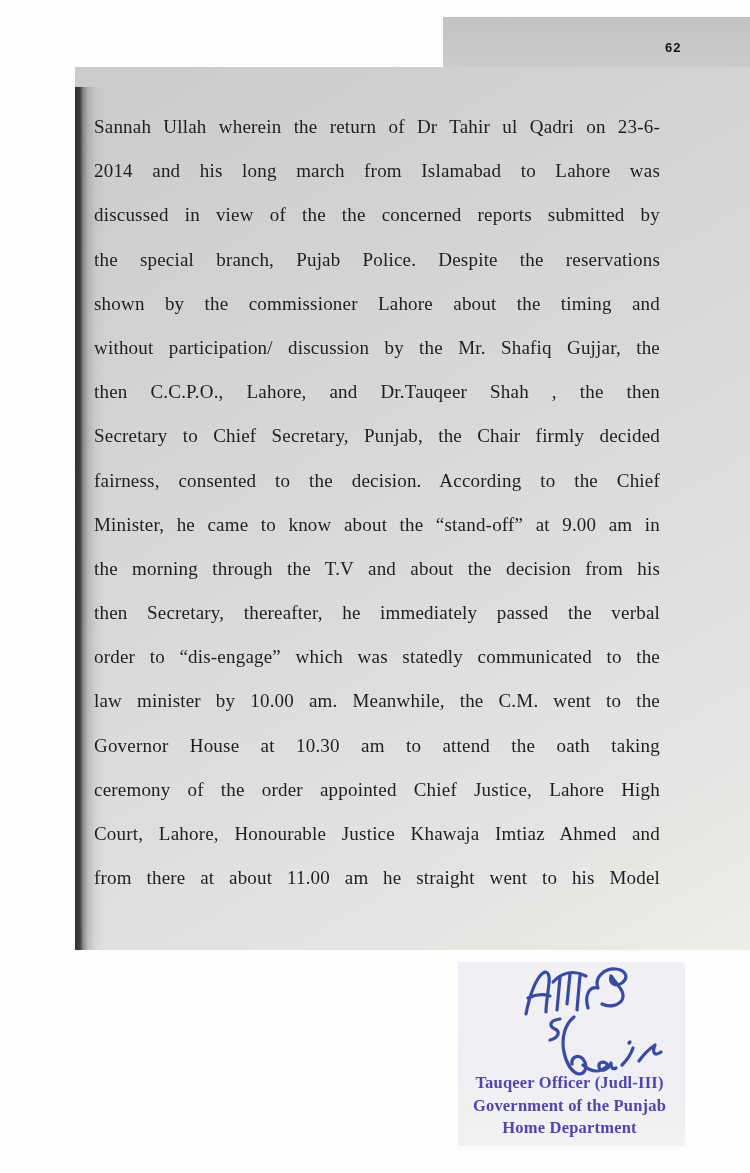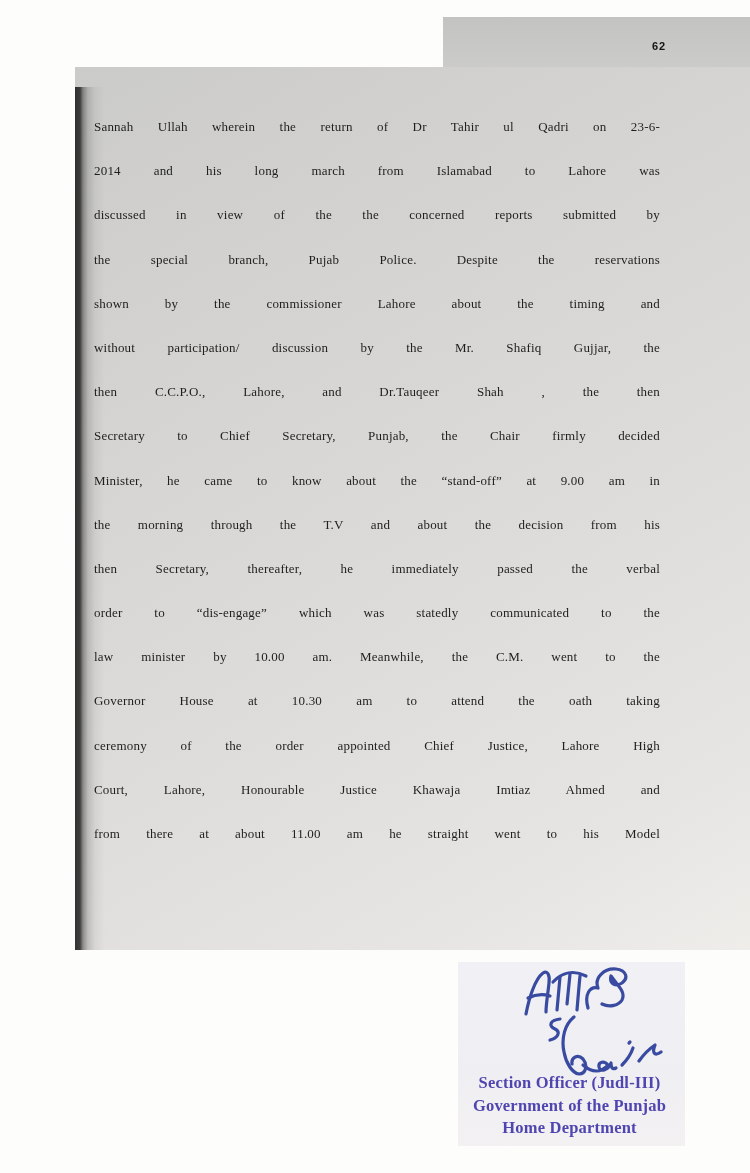--- a/index.html
+++ b/index.html
@@ -7,43 +7,43 @@
     position:relative;width:750px;height:1173px;overflow:hidden;
     background:#fdfdfc;
     font-family:"Liberation Serif", serif;
   }
   
   .page-corner{
     position:absolute;left:443px;top:17px;width:307px;height:50px;
     background:linear-gradient(180deg,#c3c3c1 0%,#cbcbc9 100%);
   }
   .page-number{
-    position:absolute;left:209px;top:23px;
+    position:absolute;left:222px;top:23px;
     font-family:"Liberation Sans", sans-serif;
-    font-weight:700;font-size:11px;letter-spacing:1px;color:#151515;text-align:center;
+    font-weight:700;font-size:13px;letter-spacing:1px;color:#151515;text-align:center;
   }
   
   .page{
     position:absolute;left:75px;top:67px;width:675px;height:883px;
     background:linear-gradient(150deg,#cbcbc9 0%,#d4d3d1 28%,#dddcda 58%,#e7e5e3 85%,#efedea 100%);
   }
   
   .gutter-shadow{
     position:absolute;left:0;top:20px;bottom:0;width:30px;
     background:linear-gradient(to right,
       rgba(25,25,25,0.88) 0px, rgba(35,35,35,0.85) 5px,
       rgba(70,70,70,0.55) 8px, rgba(110,110,110,0.30) 13px,
       rgba(140,140,140,0.12) 20px, rgba(150,150,150,0) 100%);
   }
   .text-block{
     position:absolute;left:19px;top:38px;width:566px;
     color:#1e1e1e;
   }
   .text-line{
-    font-size:13px;
+    font-size:19px;
     height:44.2px;line-height:44.2px;overflow:hidden;
     text-align:justify;letter-spacing:0.2px;
   }
   .text-line::after{content:"";display:inline-block;width:100%;height:0;}
   
   .stamp-block{
     position:absolute;left:458px;top:962px;width:227px;height:184px;
     background:linear-gradient(180deg,#f1f0f4 0%,#efeef2 60%,#f3f1f2 100%);
   }
   .signature-svg{position:absolute;left:40px;top:0px;width:170px;height:120px;}
@@ -69,20 +69,21 @@
     <div class="gutter-shadow"></div>
     <div class="text-block">
         <div class="text-line">Sannah Ullah wherein the return of Dr Tahir ul Qadri on 23-6-</div>
         <div class="text-line">2014 and his long march from Islamabad to Lahore was</div>
         <div class="text-line">discussed in view of the the concerned reports submitted by</div>
         <div class="text-line">the special branch, Pujab Police. Despite the reservations</div>
         <div class="text-line">shown by the commissioner Lahore about the timing and</div>
         <div class="text-line">without participation/ discussion by the Mr. Shafiq Gujjar, the</div>
         <div class="text-line">then C.C.P.O., Lahore, and Dr.Tauqeer Shah , the then</div>
         <div class="text-line">Secretary to Chief Secretary, Punjab, the Chair firmly decided</div>
+        <div class="text-line">fairness, consented to the decision. According to the Chief</div>
         <div class="text-line">Minister, he came to know about the “stand-off” at 9.00 am in</div>
         <div class="text-line">the morning through the T.V and about the decision from his</div>
         <div class="text-line">then Secretary, thereafter, he immediately passed the verbal</div>
         <div class="text-line">order to “dis-engage” which was statedly communicated to the</div>
         <div class="text-line">law minister by 10.00 am. Meanwhile, the C.M. went to the</div>
         <div class="text-line">Governor House at 10.30 am to attend the oath taking</div>
         <div class="text-line">ceremony of the order appointed Chief Justice, Lahore High</div>
         <div class="text-line">Court, Lahore, Honourable Justice Khawaja Imtiaz Ahmed and</div>
         <div class="text-line">from there at about 11.00 am he straight went to his Model</div>
       </div>
@@ -100,19 +101,19 @@
         <path d="M 90 46 C 86 32 92 24 100 26 C 96 16 106 6 118 7 C 128 8 131 16 124 21 C 118 25 111 22 113 14 C 120 24 128 30 124 38 C 121 43 112 46 104 42"></path>
         <path d="M 62 57 C 52 58 50 64 57 67 C 63 70 60 76 52 78"></path>
         <path d="M 76 55 C 67 62 63 76 66 90 C 68 101 74 111 81 112 C 88 112 90 103 85 97 C 80 92 73 95 74 102"></path>
         <path d="M 85 103 C 94 111 103 111 110 103 C 106 98 100 100 101 105 C 102 110 110 109 113 101 C 113 105 114 108 118 106"></path>
         <path d="M 124 103 C 129 98 133 92 135 86"></path>
         <path d="M 131 81 L 132 80"></path>
         <path d="M 141 99 C 146 92 151 87 157 83 C 154 90 156 95 163 90"></path>
       </g>
     </svg>
     <div class="stamp-text">
-        <div class="stamp-line">Section Officer (Judl-III)</div>
+        <div class="stamp-line">Tauqeer Officer (Judl-III)</div>
         <div class="stamp-line">Government of the Punjab</div>
         <div class="stamp-line">Home Department</div>
       </div>
   </div>
 
 </div>
 
 </body></html>

